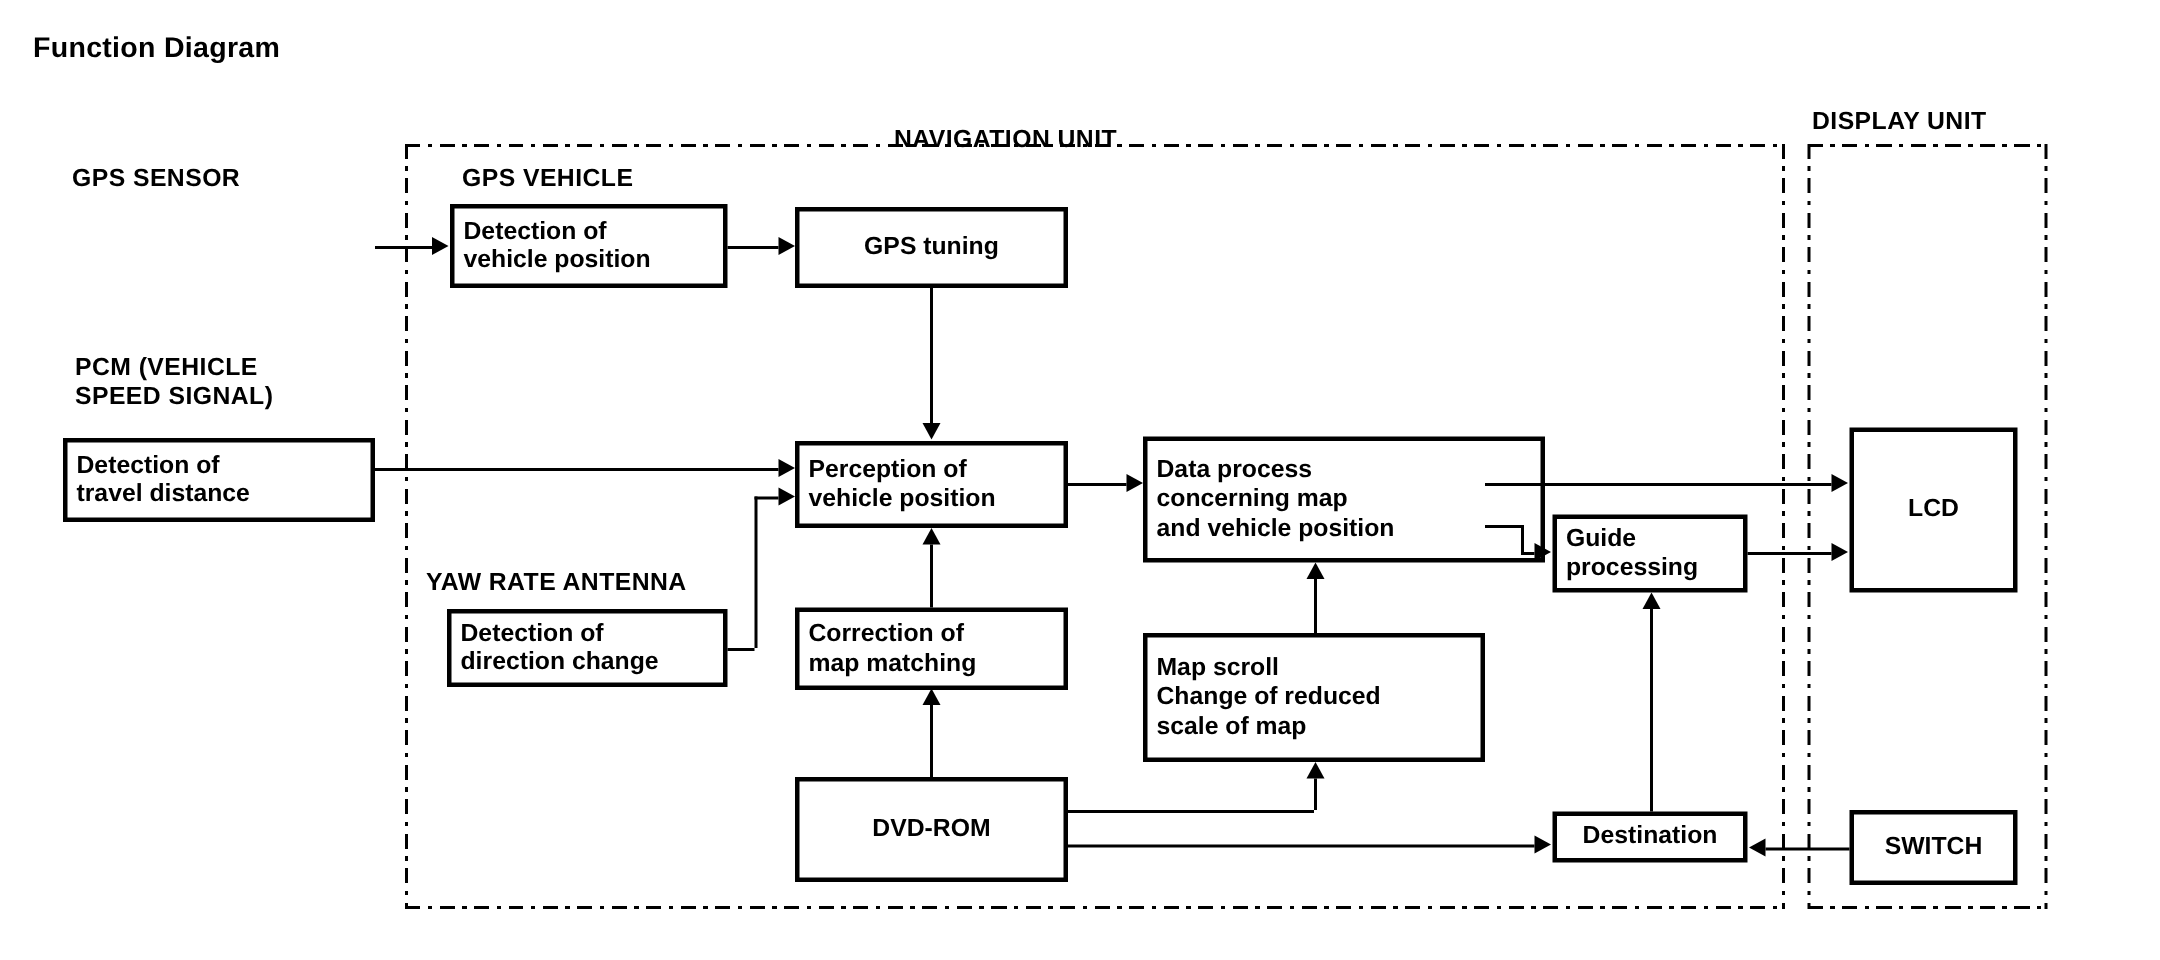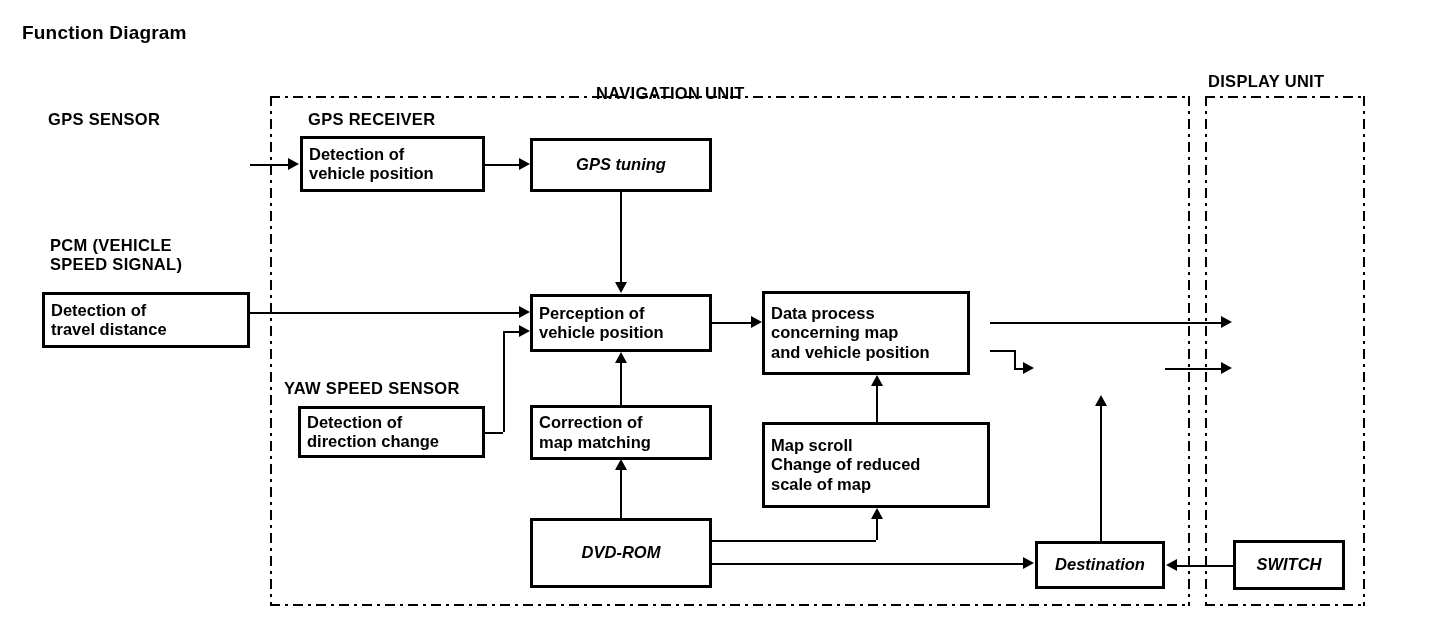--- a/index.html
+++ b/index.html
@@ -10,21 +10,21 @@
 
   
   .cap{position:absolute;font-weight:bold;font-size:16.5px;letter-spacing:.3px;white-space:nowrap;}
 
   
   .box{position:absolute;border:3px solid #000;background:#fff;box-sizing:border-box;
        display:flex;align-items:center;font-weight:bold;font-size:16.5px;line-height:1.16;}
   .box .txt{padding:0 6px;white-space:pre-line;}
   .box.left .txt{text-align:left;width:100%;}
   .box.center{justify-content:center;}
-  .box.center .txt{text-align:center;font-style:italic;}
+  .box.center .txt{text-align:center;}
 
   
   .zone{position:absolute;box-sizing:border-box;
         background-image:
           repeating-linear-gradient(to right,#000 0 10px,transparent 10px 15px,#000 15px 18px,transparent 18px 23px),
           repeating-linear-gradient(to right,#000 0 10px,transparent 10px 15px,#000 15px 18px,transparent 18px 23px),
           repeating-linear-gradient(to bottom,#000 0 10px,transparent 10px 15px,#000 15px 18px,transparent 18px 23px),
           repeating-linear-gradient(to bottom,#000 0 10px,transparent 10px 15px,#000 15px 18px,transparent 18px 23px);
         background-size:100% 2px,100% 2px,2px 100%,2px 100%;
         background-position:left top,left bottom,left top,right top;
@@ -43,24 +43,24 @@
 <body>
 
 <div id="stage">
 
   <div class="ttl" style="left:22px;top:22px;">Function Diagram</div>
 
   <div class="zone" style="left:270px;top:96px;width:920px;height:510px;"></div>
   <div class="zone" style="left:1205px;top:96px;width:160px;height:510px;"></div>
 
   <div class="cap" style="left:48px;top:110px;">GPS SENSOR</div>
-  <div class="cap" style="left:308px;top:110px;">GPS RECEIVER</div>
+  <div class="cap" style="left:308px;top:110px;">GPS VEHICLE</div>
   <div class="cap" style="left:50px;top:236px;white-space:pre-line;line-height:1.16;">PCM (VEHICLE
 SPEED SIGNAL)</div>
-  <div class="cap" style="left:284px;top:379px;">YAW SPEED SENSOR</div>
+  <div class="cap" style="left:284px;top:379px;">YAW RATE ANTENNA</div>
   <div class="cap" style="left:596px;top:84px;">NAVIGATION UNIT</div>
   <div class="cap" style="left:1208px;top:72px;">DISPLAY UNIT</div>
 
 
   <div class="box left" style="left:300px;top:136px;width:185px;height:56px;">
     <span class="txt">Detection of
 vehicle position</span>
     </div>
 
   <div class="box center" style="left:530px;top:138px;width:182px;height:54px;">
@@ -84,37 +84,44 @@
 
   <div class="box left" style="left:530px;top:405px;width:182px;height:55px;align-items:center;">
     <span class="txt">Correction of
 map matching</span>
     </div>
 
   <div class="box center" style="left:530px;top:518px;width:182px;height:70px;">
     <span class="txt">DVD-ROM</span>
     </div>
 
-  <div class="box left" style="left:762px;top:291px;width:208px;height:84px;">
+  <div class="box left" style="left:762px;top:291px;width:268px;height:84px;">
     <span class="txt">Data process
 concerning map
 and vehicle position</span>
     </div>
 
   <div class="box left" style="left:762px;top:422px;width:228px;height:86px;">
     <span class="txt">Map scroll
 Change of reduced
 scale of map</span>
     </div>
 
+  <div class="box left" style="left:1035px;top:343px;width:130px;height:52px;">
+    <span class="txt">Guide
+processing</span>
+    </div>
 
-  <div class="box center" style="left:1035px;top:541px;width:130px;height:48px;">
+  <div class="box center" style="left:1035px;top:541px;width:130px;height:34px;">
     <span class="txt">Destination</span>
     </div>
 
+  <div class="box center" style="left:1233px;top:285px;width:112px;height:110px;">
+    <span class="txt">LCD</span>
+    </div>
 
   <div class="box center" style="left:1233px;top:540px;width:112px;height:50px;">
     <span class="txt">SWITCH</span>
     </div>
 
   <div class="h" style="left:250px;top:164px;width:38px;"></div>
   <div class="ar r" style="left:288px;top:158px;"></div>
 
   <div class="h" style="left:485px;top:164px;width:34px;"></div>
   <div class="ar r" style="left:519px;top:158px;"></div>

